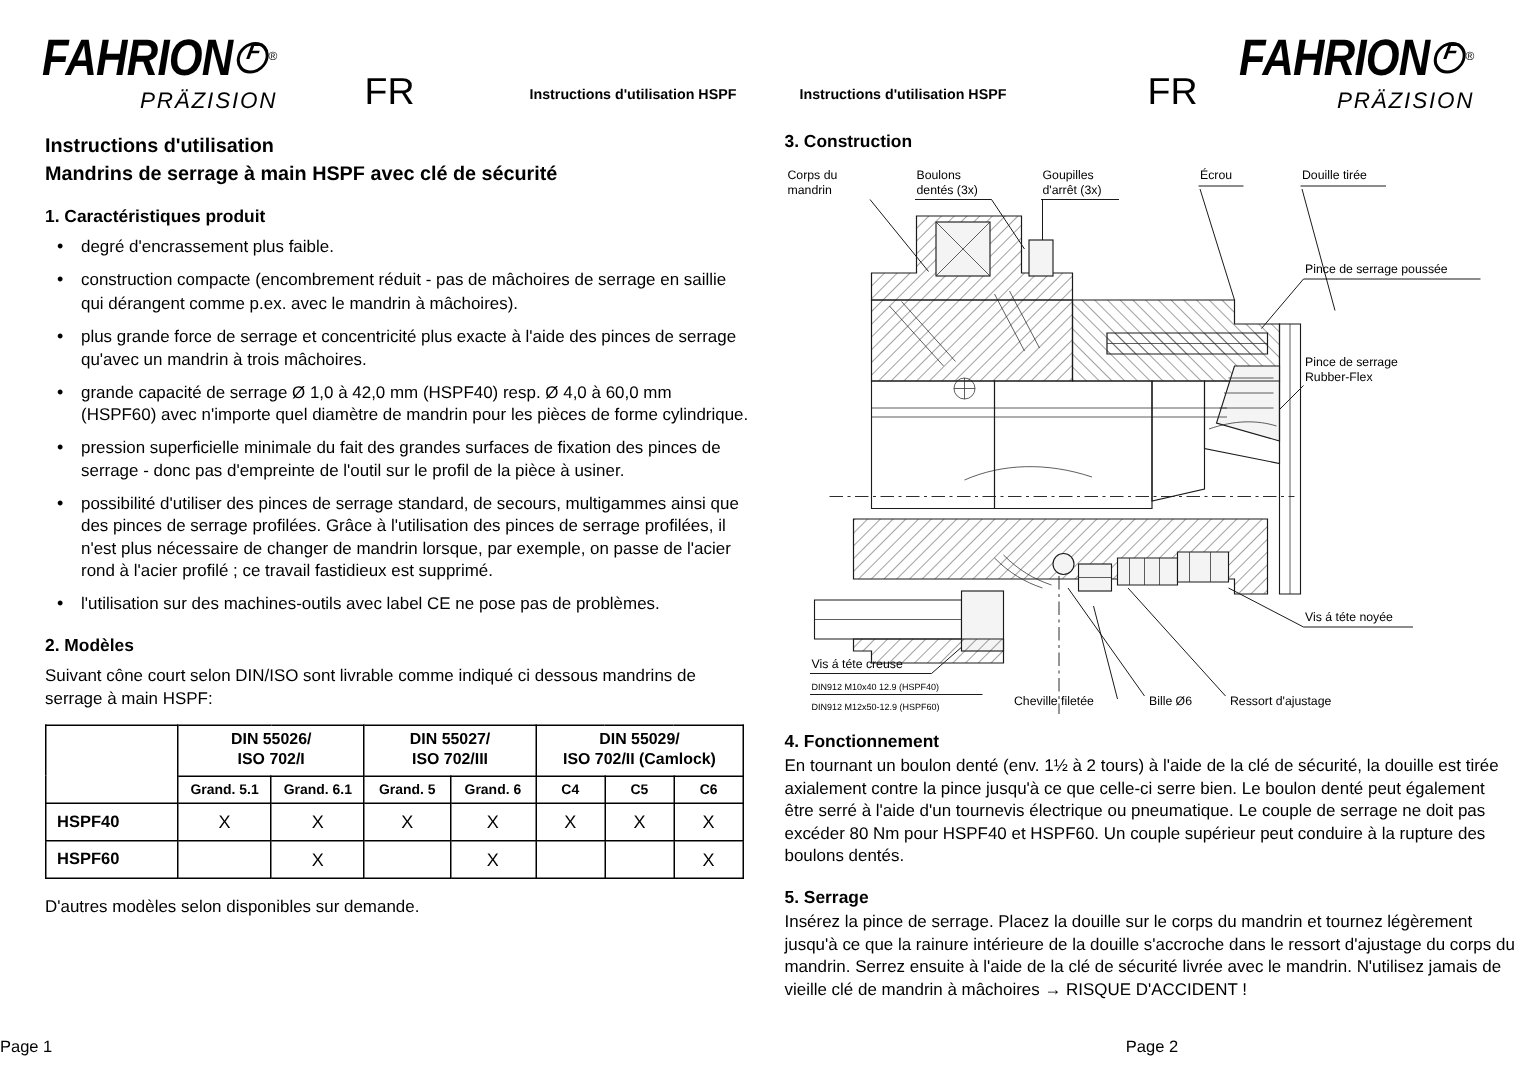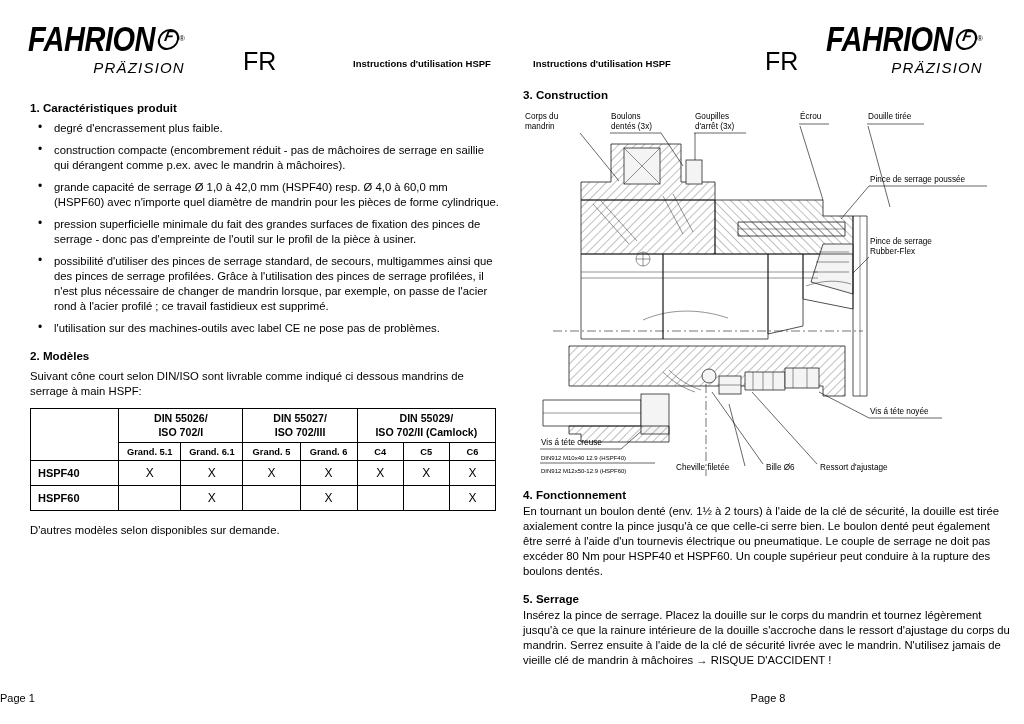--- a/index.html
+++ b/index.html
@@ -131,26 +131,31 @@
     <div class="logo logo-right">
       <div>
         <span class="word">FAHRION</span><span class="rmark"></span><span class="reg">®</span>
       </div>
       <div class="sub">PRÄZISION</div>
     </div>
   </div>
 
   <div class="col col-left">
 
+    <h1 class="doc-title">
+      <span>Instructions d'utilisation</span><br>
+      <span>Mandrins de serrage à main HSPF avec clé de sécurité</span>
+    </h1>
 
     <h2 class="sec">1. Caractéristiques produit</h2>
 
     <ul class="feat">
       <li>degré d'encrassement plus faible.</li>
       <li>construction compacte (encombrement réduit - pas de mâchoires de serrage en saillie qui dérangent comme p.ex. avec le mandrin à mâchoires).</li>
+      <li>plus grande force de serrage et concentricité plus exacte à l'aide des pinces de serrage qu'avec un mandrin à trois mâchoires.</li>
       <li>grande capacité de serrage Ø 1,0 à 42,0 mm (HSPF40) resp. Ø 4,0 à 60,0 mm (HSPF60) avec n'importe quel diamètre de mandrin pour les pièces de forme cylindrique.</li>
       <li>pression superficielle minimale du fait des grandes surfaces de fixation des pinces de serrage - donc pas d'empreinte de l'outil sur le profil de la pièce à usiner.</li>
       <li>possibilité d'utiliser des pinces de serrage standard, de secours, multigammes ainsi que des pinces de serrage profilées. Grâce à l'utilisation des pinces de serrage profilées, il n'est plus nécessaire de changer de mandrin lorsque, par exemple, on passe de l'acier rond à l'acier profilé ; ce travail fastidieux est supprimé.</li>
       <li>l'utilisation sur des machines-outils avec label CE ne pose pas de problèmes.</li>
     </ul>
 
     <h2 class="sec">2. Modèles</h2>
     <p class="body last">Suivant cône court selon DIN/ISO sont livrable comme indiqué ci dessous mandrins de serrage à main HSPF:</p>
 
     <table class="spec">
@@ -361,15 +366,15 @@
   </div>
 
   <div style="position:absolute; left:523px; top:488px; width:487px;">
     <h2 class="sec tight" style="margin-top:0">4. Fonctionnement</h2>
     <p class="body">En tournant un boulon denté (env. 1½ à 2 tours) à l'aide de la clé de sécurité, la douille est tirée axialement contre la pince jusqu'à ce que celle-ci serre bien. Le boulon denté peut également être serré à l'aide d'un tournevis électrique ou pneumatique. Le couple de serrage ne doit pas excéder 80 Nm pour HSPF40 et HSPF60. Un couple supérieur peut conduire à la rupture des boulons dentés.</p>
     <h2 class="sec tight">5. Serrage</h2>
     <p class="body last">Insérez la pince de serrage. Placez la douille sur le corps du mandrin et tournez légèrement jusqu'à ce que la rainure intérieure de la douille s'accroche dans le ressort d'ajustage du corps du mandrin. Serrez ensuite à l'aide de la clé de sécurité livrée avec le mandrin. N'utilisez jamais de vieille clé de mandrin à mâchoires → RISQUE D'ACCIDENT !</p>
   </div>
 
   <div class="footer footer-l">Page 1</div>
-  <div class="footer footer-r">Page 8</div>
+  <div class="footer footer-r">Page 2</div>
 
 </div>
 
 </body></html>

